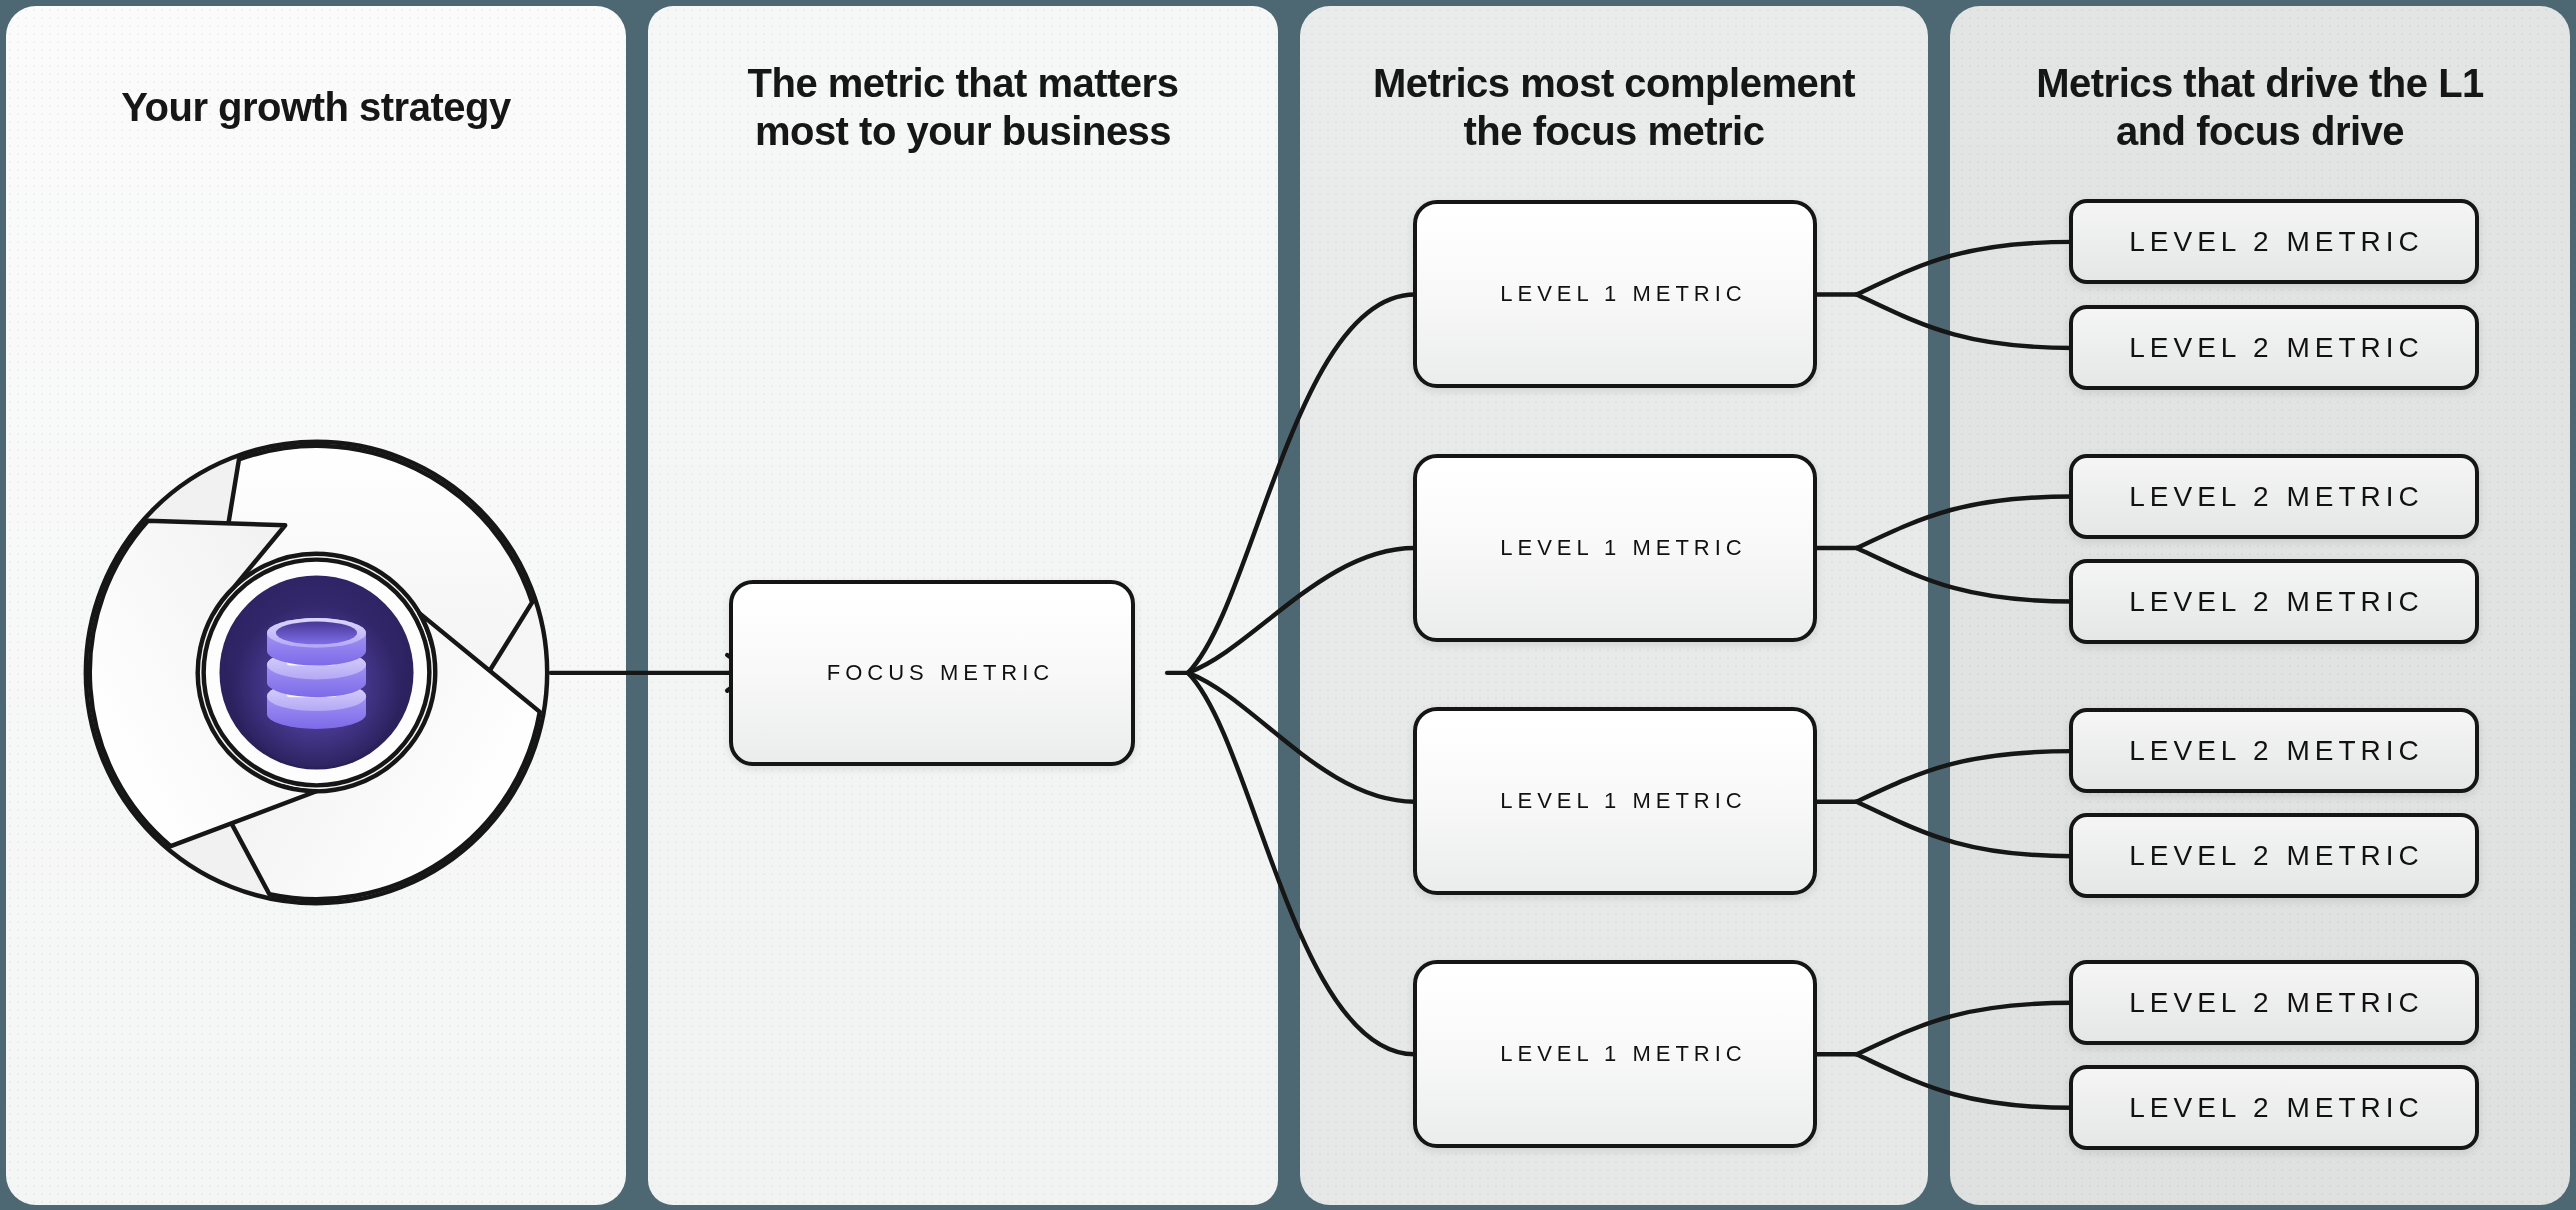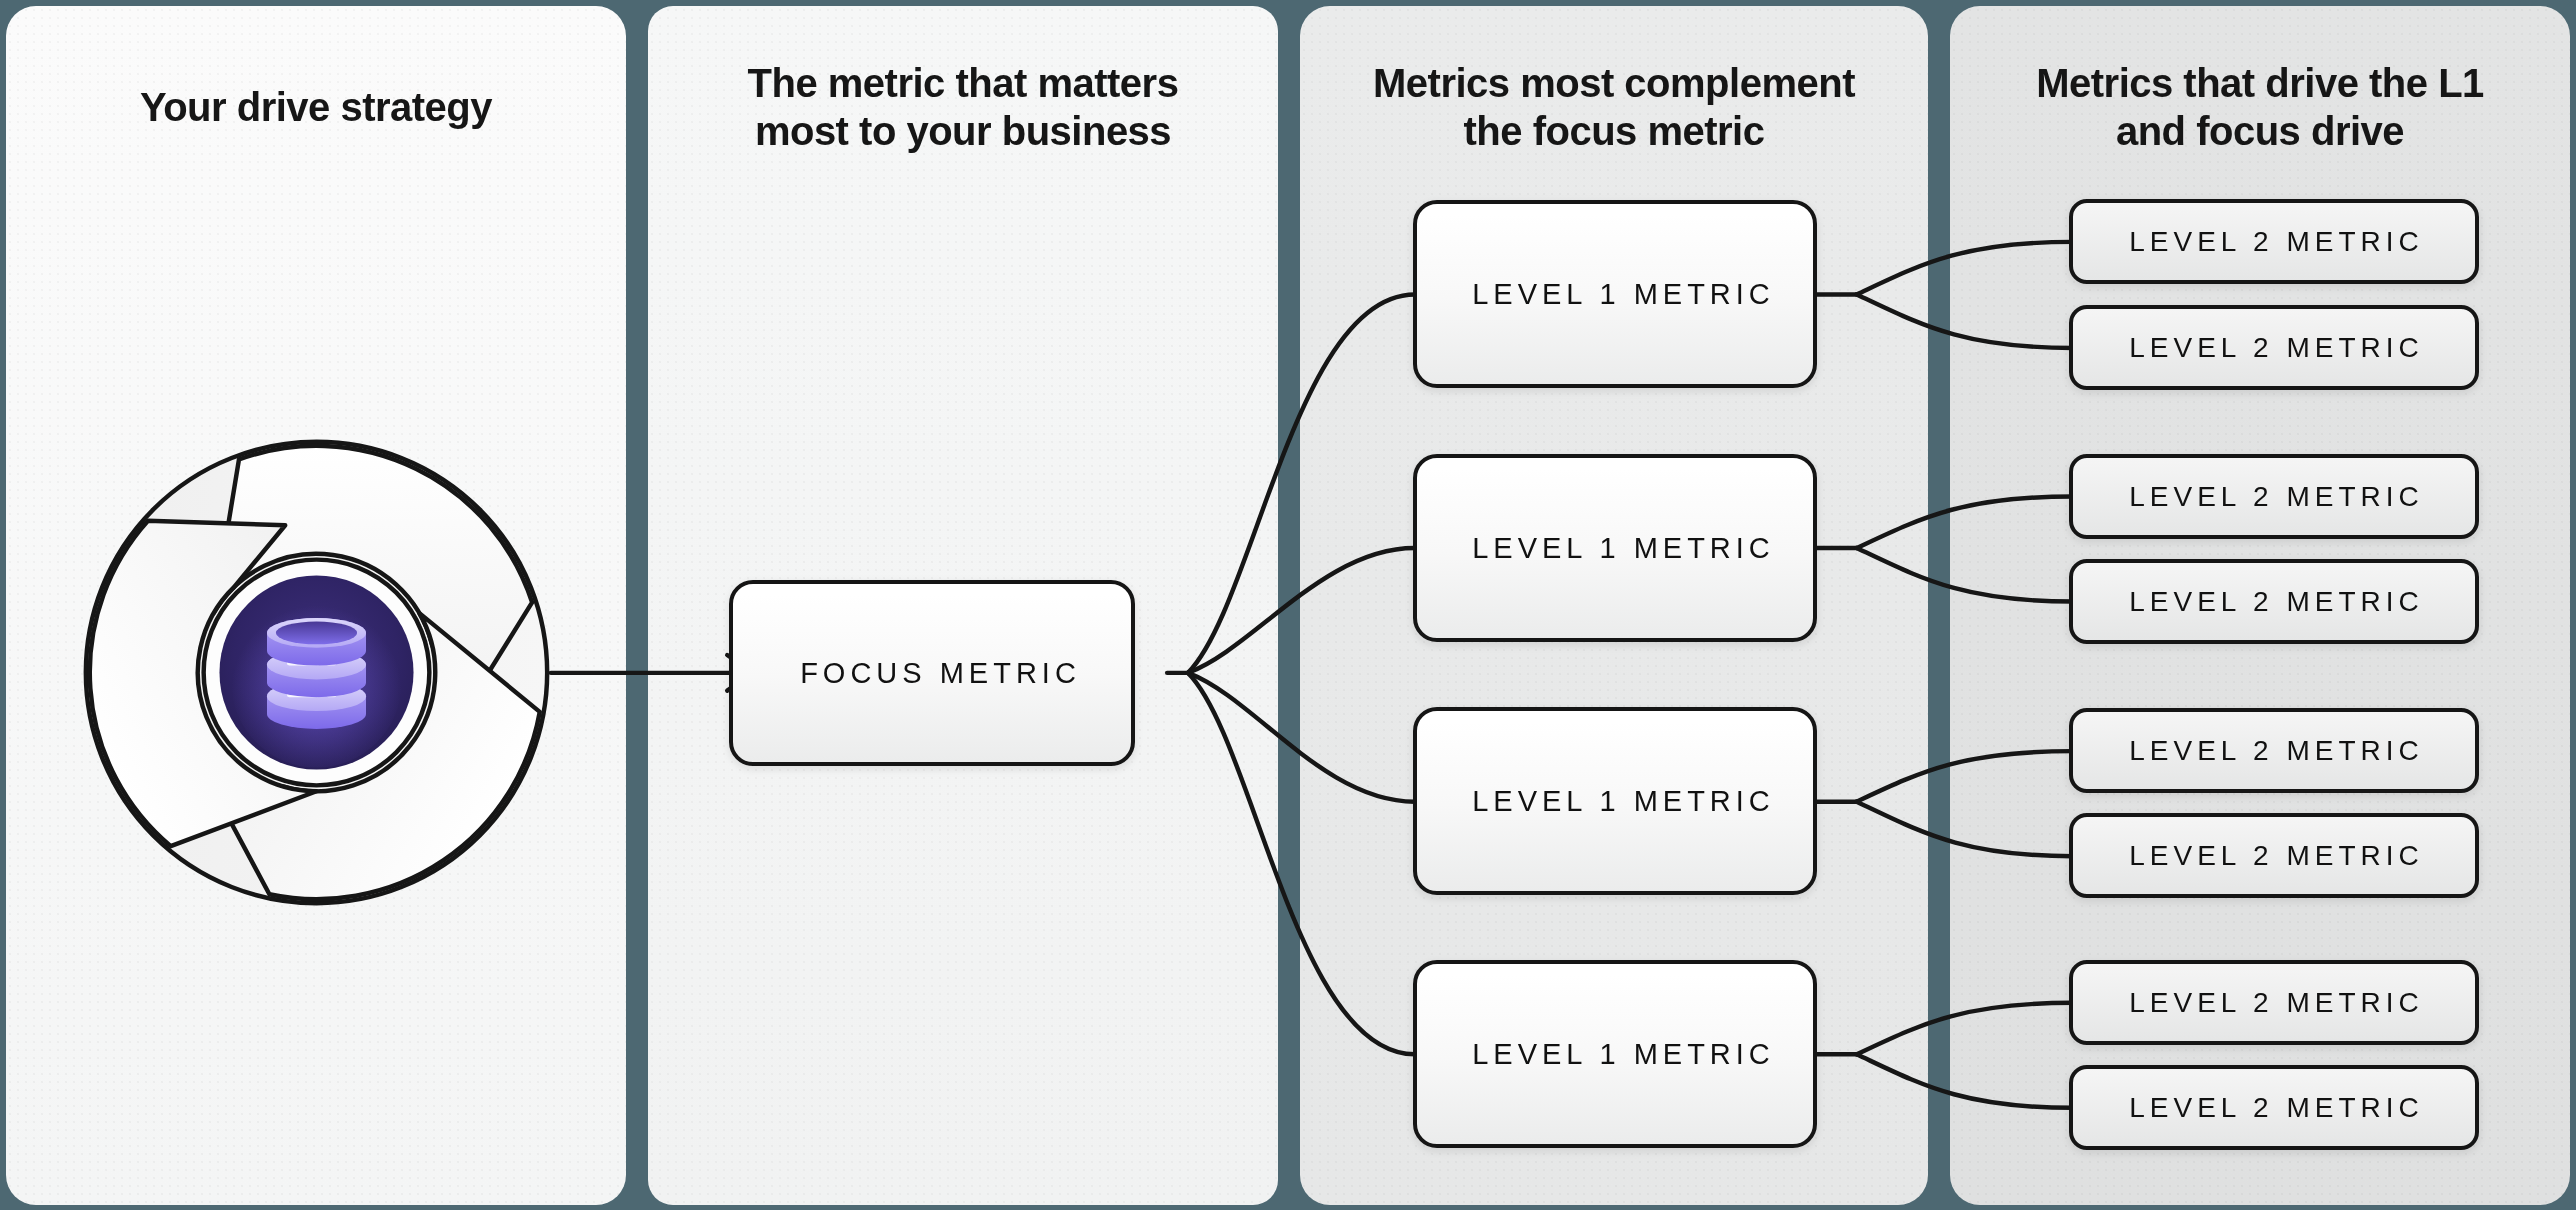--- a/index.html
+++ b/index.html
@@ -14,21 +14,21 @@
   #panel-3{left:1300px;width:628px;background:linear-gradient(180deg,#eaebeb 0%,#e6e7e7 100%);}
   #panel-4{left:1950px;width:620px;background:linear-gradient(180deg,#e3e4e4 0%,#dfe0e0 100%);}
   .panel-title{position:absolute;left:0;right:0;top:50px;height:101px;
      display:flex;flex-direction:column;align-items:center;justify-content:center;
      font-size:40px;line-height:48px;font-weight:700;letter-spacing:-0.5px;color:#161616;
      text-align:center;}
   .node{position:absolute;display:flex;align-items:center;justify-content:center;
      border:4px solid #151515;box-sizing:border-box;color:#111;
      font-weight:400;box-shadow:0 3px 9px rgba(15,15,20,0.10);z-index:3;}
   .node-big{background:linear-gradient(180deg,#ffffff 6%,#f8f8f8 52%,#ebecec 100%);
-     border-radius:24px;font-size:29px;letter-spacing:5px;padding-left:17px;}
+     border-radius:24px;font-size:22px;letter-spacing:5px;padding-left:17px;}
   .node-small{background:linear-gradient(180deg,#f5f5f5 0%,#e5e6e6 100%);
      border-radius:18px;font-size:28px;letter-spacing:5px;padding-left:5px;}
   #focus-box{left:729px;top:580px;width:406px;height:186px;}
   #l1-box-0{left:1413px;top:200px;width:404px;height:188px;}
   #l1-box-1{left:1413px;top:454px;width:404px;height:188px;}
   #l1-box-2{left:1413px;top:707px;width:404px;height:188px;}
   #l1-box-3{left:1413px;top:960px;width:404px;height:188px;}
   #l2-box-0{left:2069px;top:199px;width:410px;height:85px;}
   #l2-box-1{left:2069px;top:305px;width:410px;height:85px;}
   #l2-box-2{left:2069px;top:454px;width:410px;height:85px;}
@@ -41,21 +41,21 @@
   #flywheel-svg{position:absolute;left:69px;top:425px;z-index:2;}
 </style>
 </head>
 <body>
 
 <div id="stage">
 
   <div class="panel" id="panel-1">
     <div class="panel-texture"></div>
     <div class="panel-title">
-      <span>Your drive strategy</span>
+      <span>Your growth strategy</span>
     </div>
   </div>
 
   <div class="panel" id="panel-2">
     <div class="panel-texture"></div>
     <div class="panel-title">
       <span>The metric that matters</span>
       <span>most to your business</span>
     </div>
   </div>

